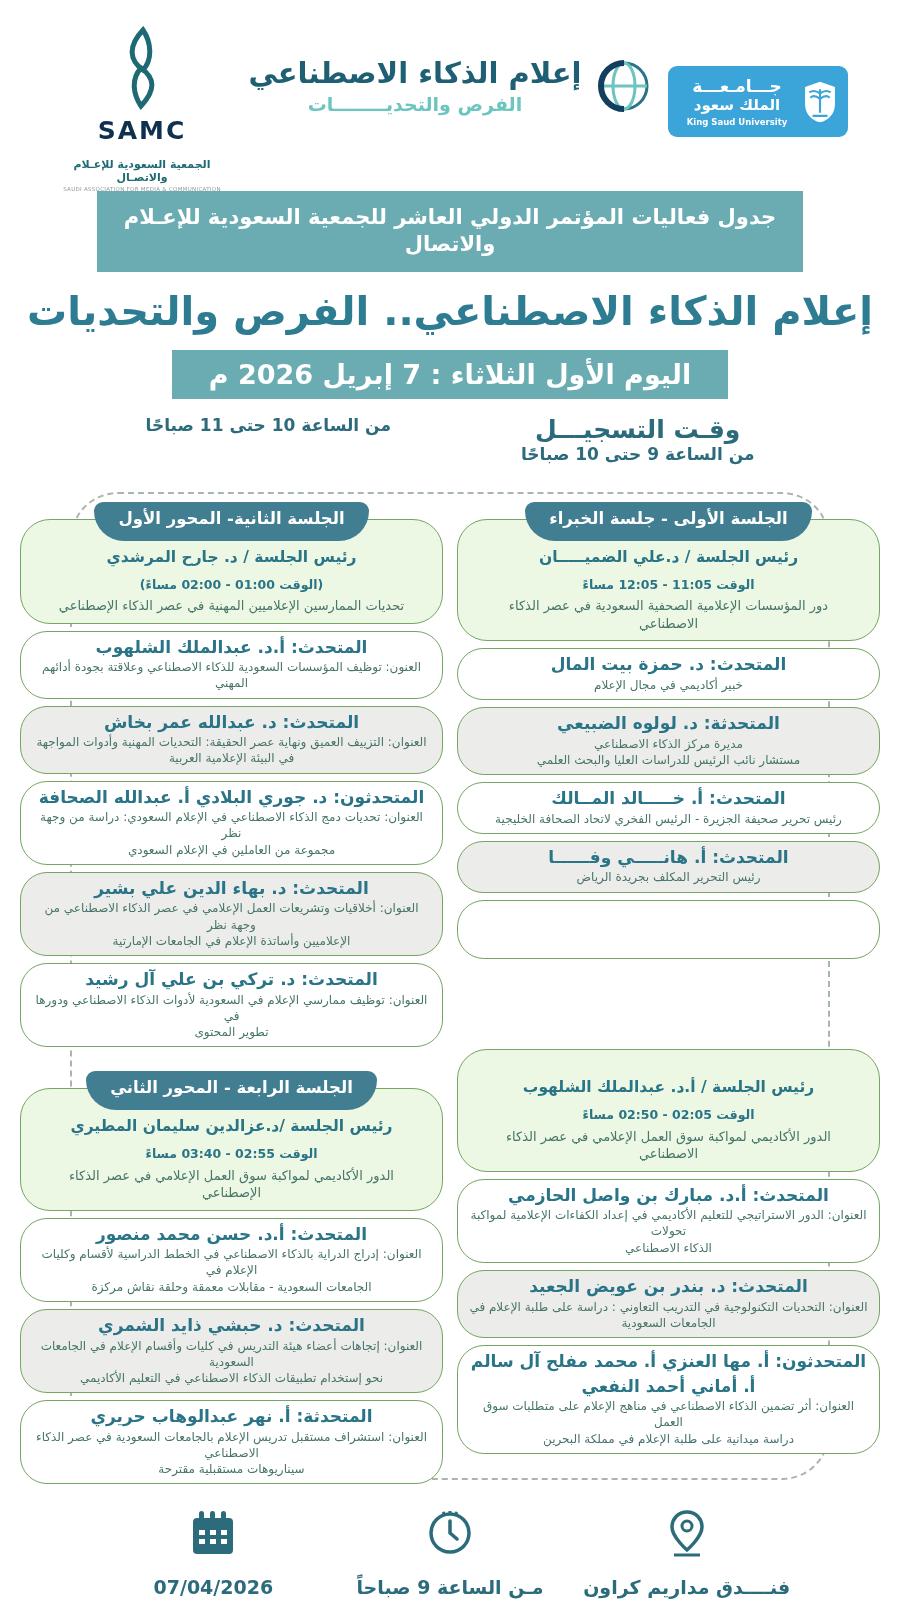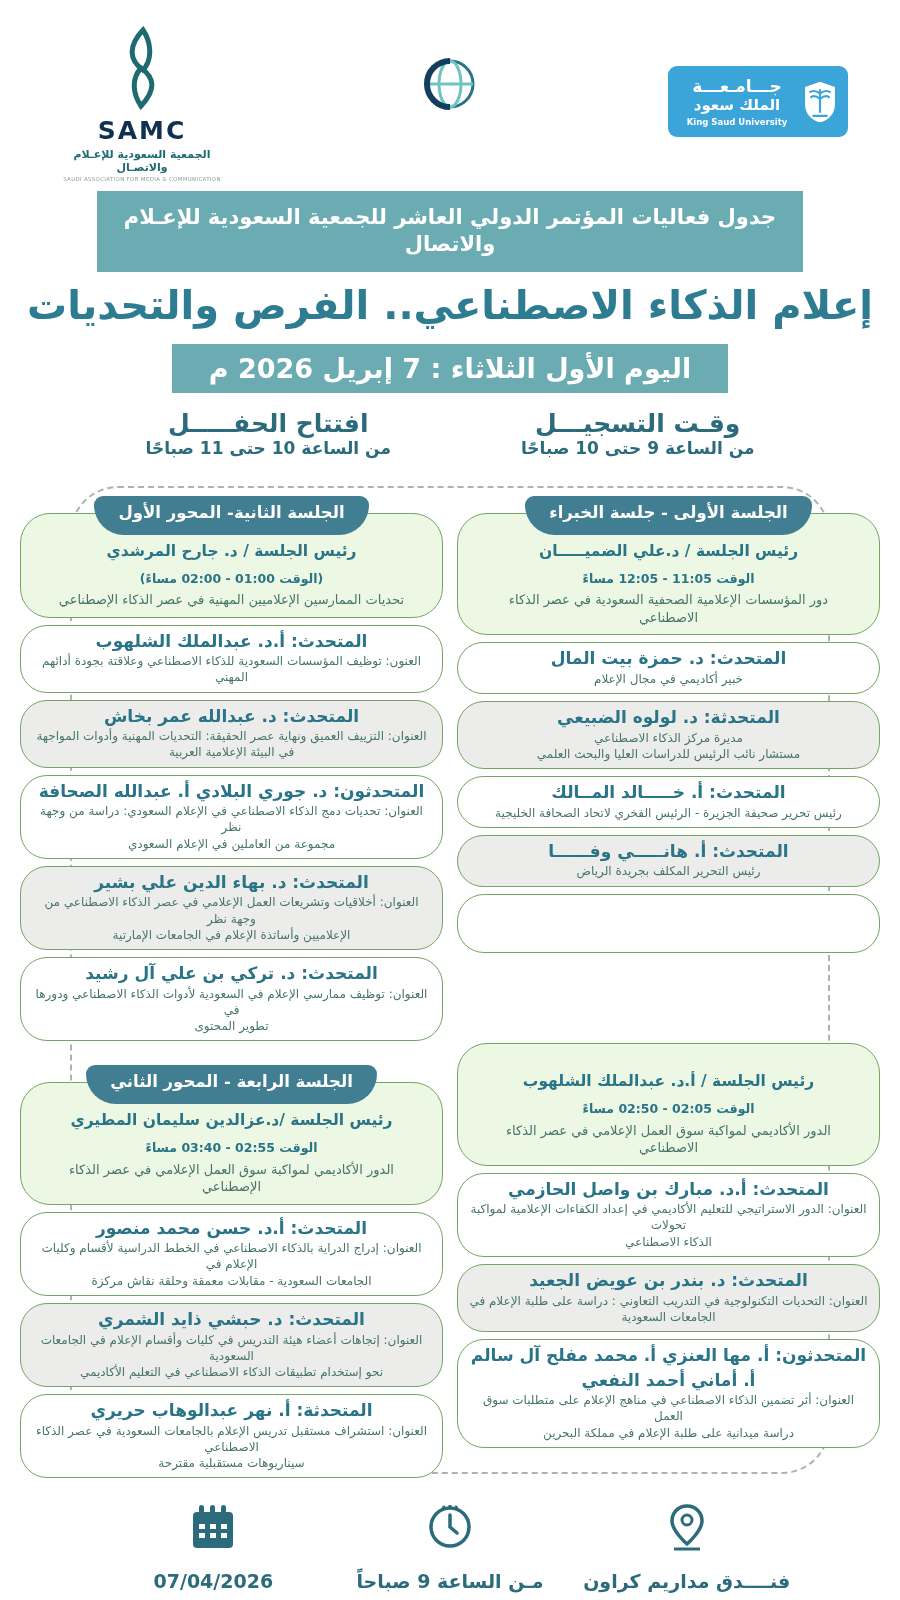--- a/index.html
+++ b/index.html
@@ -4,37 +4,37 @@
 <style>
   html,body{margin:0;padding:0;background:#fff;}
   .page{width:900px;height:1600px;background:#fff;display:flex;flex-direction:column;
         font-family:"DejaVu Sans",sans-serif;overflow:hidden;position:relative;}
 
   
   .logos{display:flex;justify-content:space-between;align-items:flex-start;
          padding:26px 52px 0;height:180px;direction:ltr;box-sizing:border-box;}
   .samc{width:180px;text-align:center;}
   .samc-acro{font-size:25px;font-weight:700;color:#10304f;letter-spacing:2px;margin-top:2px;}
-  .samc-ar{font-size:11px;font-weight:700;color:#1d6a73;margin-top:3px;}
+  .samc-ar{font-size:11px;font-weight:700;color:#1d6a73;margin-top:13px;}
   .samc-en{font-size:5.5px;color:#8f9a99;margin-top:2px;letter-spacing:.3px;}
   .event-logo{display:flex;direction:ltr;align-items:center;gap:14px;margin-top:30px;}
   .event-text{text-align:center;}
   .event-title{font-size:29px;font-weight:700;color:#1e5f74;}
   .event-sub{font-size:19px;font-weight:700;color:#6cc5bf;margin-top:3px;}
   .ksu{margin-top:40px;background:#3ba4d8;border-radius:9px;padding:10px 12px;display:flex;
        direction:ltr;align-items:center;gap:10px;color:#fff;width:180px;box-sizing:border-box;}
   .ksu-text{flex:1;text-align:center;}
   .ksu-ar1{font-size:17px;font-weight:700;letter-spacing:2px;}
   .ksu-ar2{font-size:15px;font-weight:700;}
   .ksu-en{font-size:8.5px;font-weight:700;margin-top:3px;}
 
   
   .banner{align-self:center;background:#6aacb2;color:#fff;text-align:center;font-weight:700;box-sizing:border-box;}
   .banner1{width:706px;font-size:21px;padding:13px 10px;margin-top:11px;line-height:1.3;}
-  .main-title{align-self:center;color:#2e7c92;font-size:40px;font-weight:700;margin-top:10px;text-align:center;}
+  .main-title{align-self:center;color:#2e7c92;font-size:40px;font-weight:700;margin-top:16px;text-align:center;}
   .banner2{width:556px;font-size:27px;padding:9px 10px;margin-top:16px;}
 
   
   .times{display:flex;justify-content:center;gap:130px;margin-top:16px;}
   .time-block{text-align:center;color:#2c6b7c;}
   .tb-title{font-size:25px;font-weight:700;}
   .tb-sub{font-size:17px;font-weight:700;margin-top:0;}
 
   
   .sessions{position:relative;margin-top:26px;padding:12px 20px 6px;}
@@ -73,20 +73,24 @@
       <svg width="52" height="84" viewBox="0 0 52 84">
         <path d="M27 4 C12 20 13 34 27 44 C37 33 35 16 27 4 Z" fill="none" stroke="#1d6a73" stroke-width="5"></path>
         <path d="M25 80 C40 64 39 52 25 42 C15 53 17 68 25 80 Z" fill="none" stroke="#1d6a73" stroke-width="5"></path>
       </svg>
       <div class="samc-acro">SAMC</div>
       <div class="samc-ar">الجمعية السعودية للإعـلام والاتصـال</div>
       <div class="samc-en">SAUDI ASSOCIATION FOR MEDIA &amp; COMMUNICATION</div>
     </div>
 
     <div class="event-logo">
+      <div class="event-text">
+        <div class="event-title">إعلام الذكاء الاصطناعي</div>
+        <div class="event-sub">الفرص والتحديــــــــات</div>
+      </div>
       <svg width="56" height="56" viewBox="0 0 56 56">
         <circle cx="28" cy="28" r="23" fill="none" stroke="#2a7487" stroke-width="3"></circle>
         <ellipse cx="28" cy="28" rx="11" ry="23" fill="none" stroke="#6cc5bf" stroke-width="3"></ellipse>
         <path d="M5 28 H51" stroke="#6cc5bf" stroke-width="3"></path>
         <path d="M28 5 A23 23 0 0 0 28 51" fill="none" stroke="#123f5e" stroke-width="6"></path>
       </svg>
     </div>
 
     <div class="ksu">
       <div class="ksu-text">
@@ -104,21 +108,20 @@
   <div class="banner banner1">جدول فعاليات المؤتمر الدولي العاشر للجمعية السعودية للإعـلام والاتصال</div>
   <div class="main-title">إعلام الذكاء الاصطناعي.. الفرص والتحديات</div>
   <div class="banner banner2">اليوم الأول الثلاثاء : 7 إبريل 2026 م</div>
 
   <div class="times">
     <div class="time-block">
       <div class="tb-title">وقـت التسجيـــل</div>
       <div class="tb-sub">من الساعة 9 حتى 10 صباحًا</div>
     </div>
     <div class="time-block">
-      <div class="tb-title">افتتاح الحفـــــل</div>
       <div class="tb-sub">من الساعة 10 حتى 11 صباحًا</div>
     </div>
   </div>
 
   <div class="sessions">
     <div class="dashed-frame"></div>
     <div class="grid">
 
       <div class="session">
         <div class="s-tab-row">

